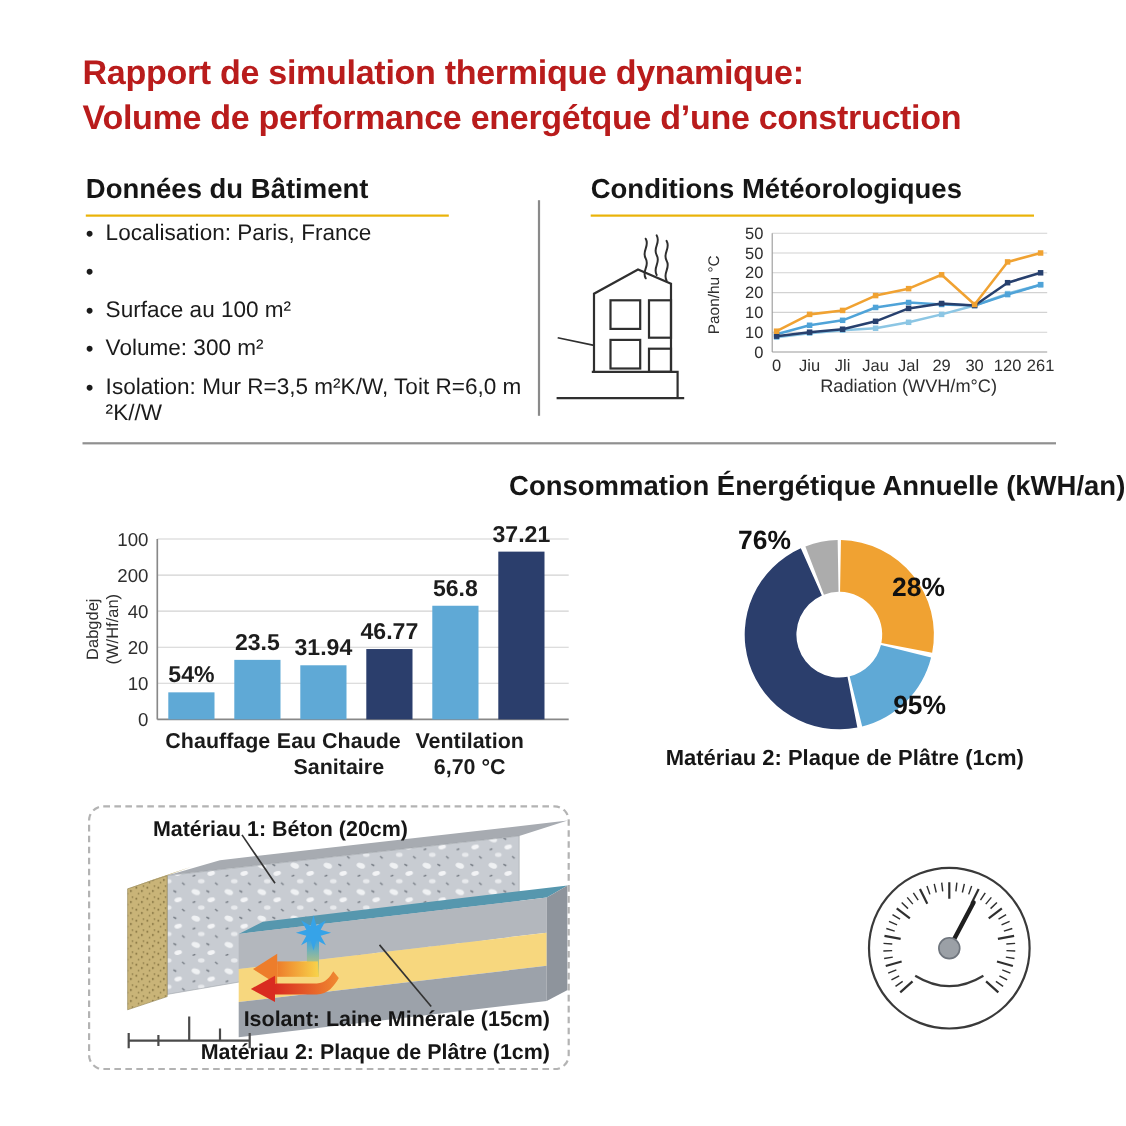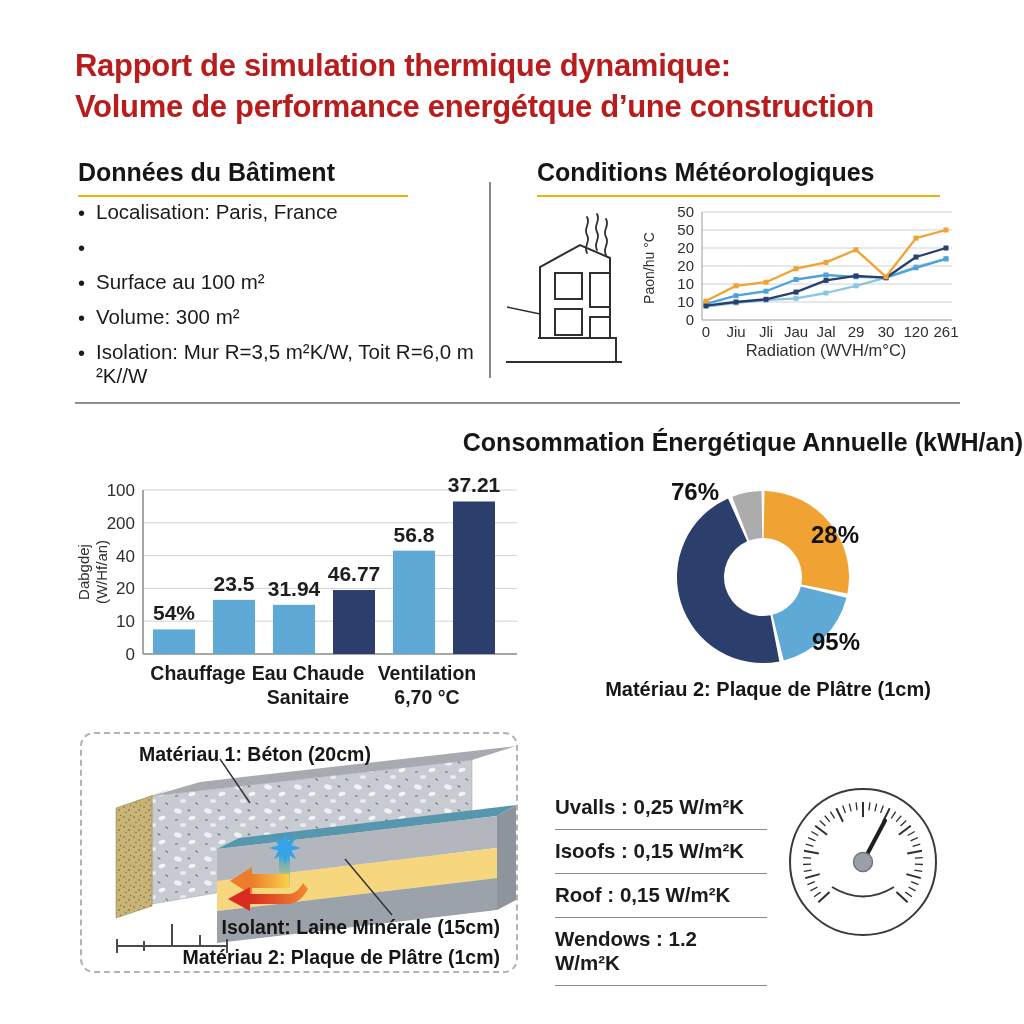--- a/index.html
+++ b/index.html
@@ -270,26 +270,20 @@
       <line x1="138" y1="25" x2="168" y2="69" stroke="#333" stroke-width="1.5"></line>
       <line x1="263" y1="125" x2="310" y2="181" stroke="#333" stroke-width="1.5"></line>
     </svg>
     <div class="abs wall-label1">Matériau 1: Béton (20cm)</div>
     <div class="abs wall-labels-br">
       <div>Isolant: Laine Minérale (15cm)</div>
       <div>Matériau 2: Plaque de Plâtre (1cm)</div>
     </div>
   </div>
 
-  <div class="abs comp-rows" id="compliance-rows">
-      <div class="comp-row">Uvalls : 0,25 W/m²K</div>
-      <div class="comp-row">Isoofs : 0,15 W/m²K</div>
-      <div class="comp-row">Roof : 0,15 W/m²K</div>
-      <div class="comp-row">Wendows : 1.2 W/m²K</div>
-    </div>
 
   <svg class="abs" style="left:785px;top:782px;" width="156" height="156" viewBox="0 0 156 156" id="gauge">
       <circle cx="78" cy="80" r="73" fill="#fff" stroke="#3a3a3a" stroke-width="2"></circle>
       <line x1="33.411310471356344" y1="120.14783638153149" x2="44.55848285351726" y2="110.11087728614862" stroke="#2f2f2f" stroke-width="2"></line>
       <line x1="29.092332256286745" y1="114.75687034056074" x2="35.61335462211518" y2="110.12262096181931" stroke="#2f2f2f" stroke-width="1.3"></line>
       <line x1="25.421599197368195" y1="108.90522044610293" x2="32.432052637719096" y2="105.0511910532892" stroke="#2f2f2f" stroke-width="1.3"></line>
       <line x1="22.447764911400313" y1="102.67044720910803" x2="29.85472958988027" y2="99.6477209145603" stroke="#2f2f2f" stroke-width="1.3"></line>
       <line x1="20.210245992140514" y1="96.13518923691596" x2="34.65768449410538" y2="92.10139192768696" stroke="#2f2f2f" stroke-width="2"></line>
       <line x1="18.738699564291743" y1="89.38606790241387" x2="26.64020628905284" y2="88.13459218209202" stroke="#2f2f2f" stroke-width="1.3"></line>
       <line x1="18.0526301940685" y1="82.512539223752" x2="26.045612834859362" y2="82.1775339939184" stroke="#2f2f2f" stroke-width="1.3"></line>

